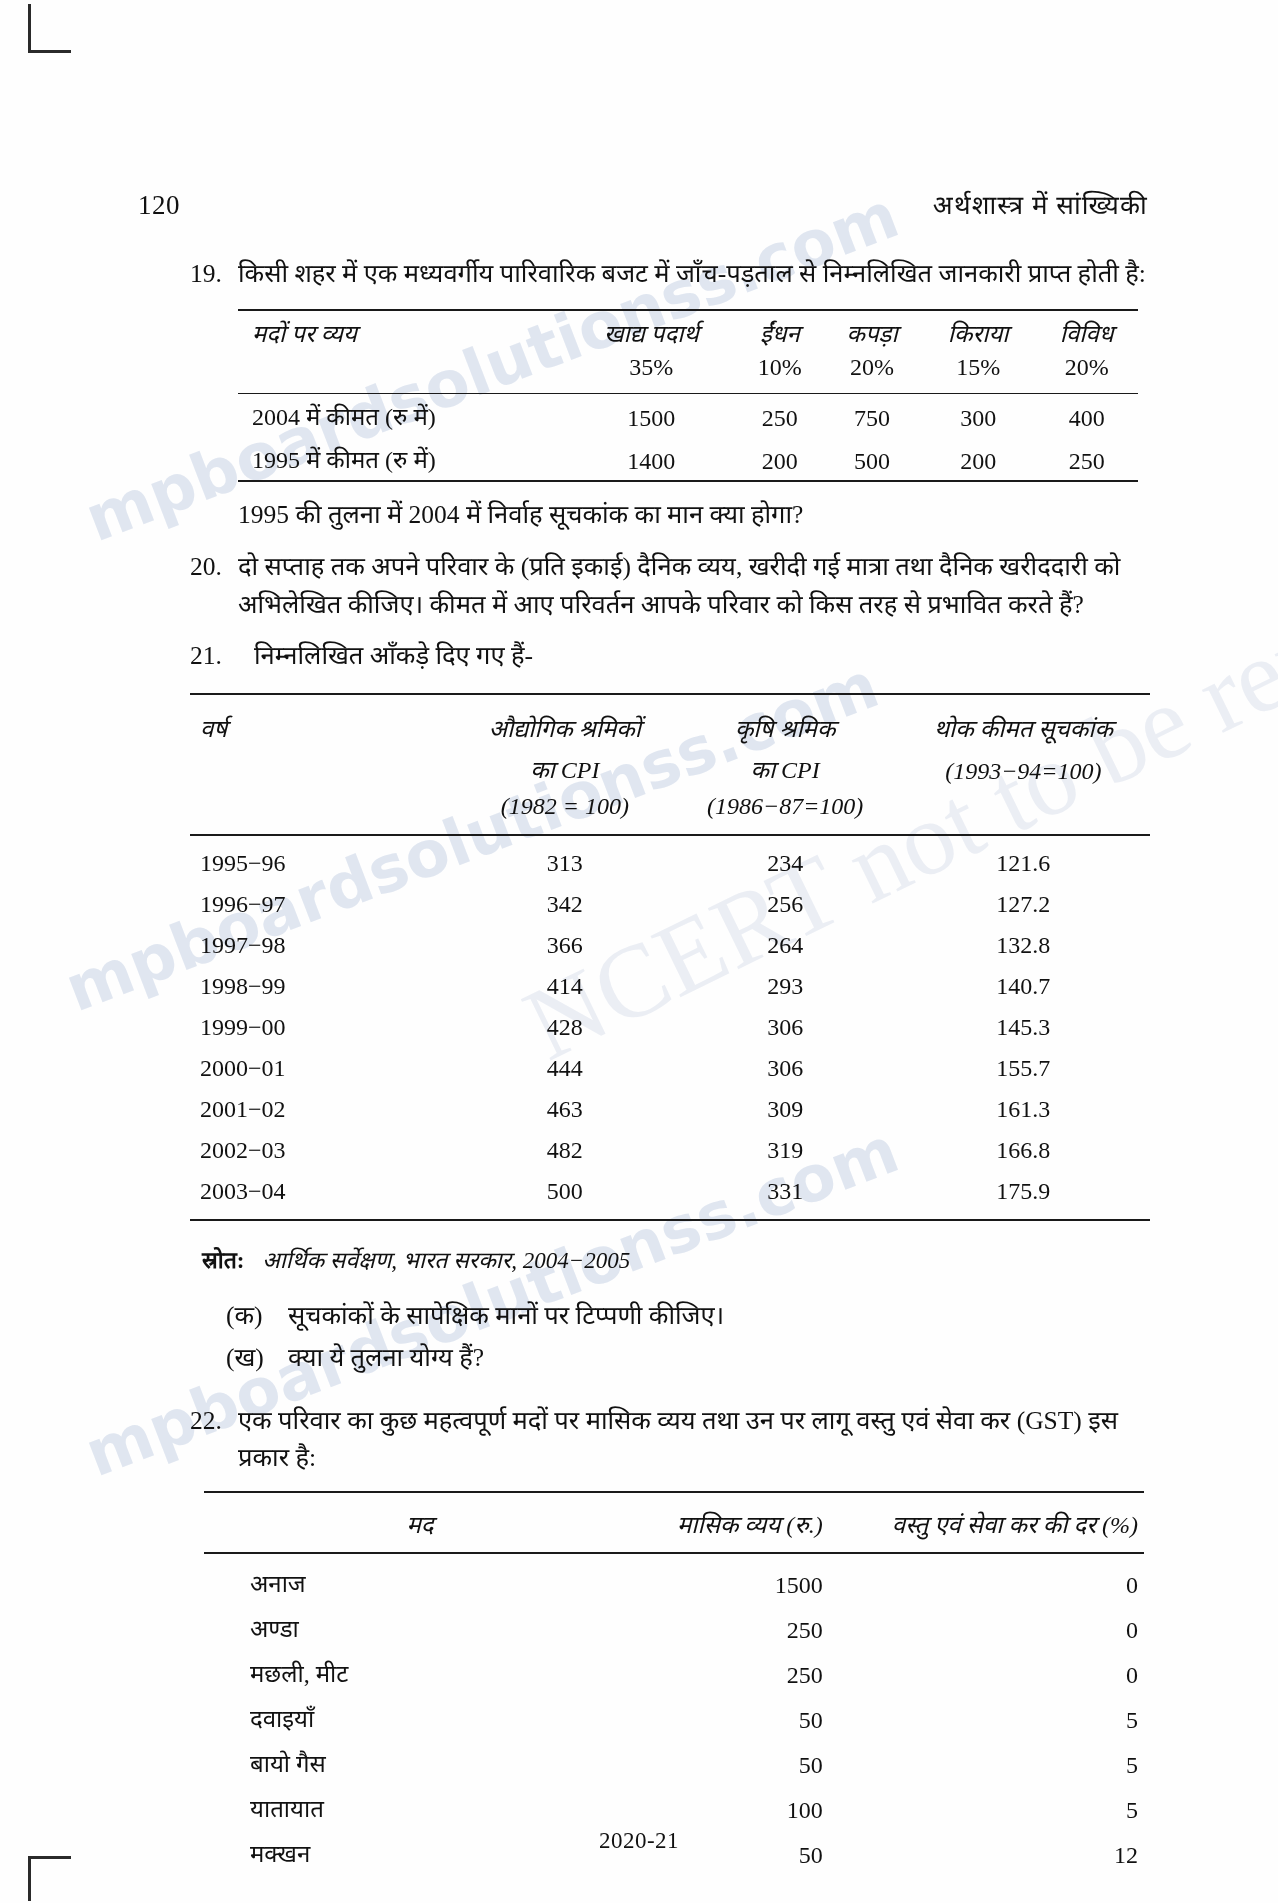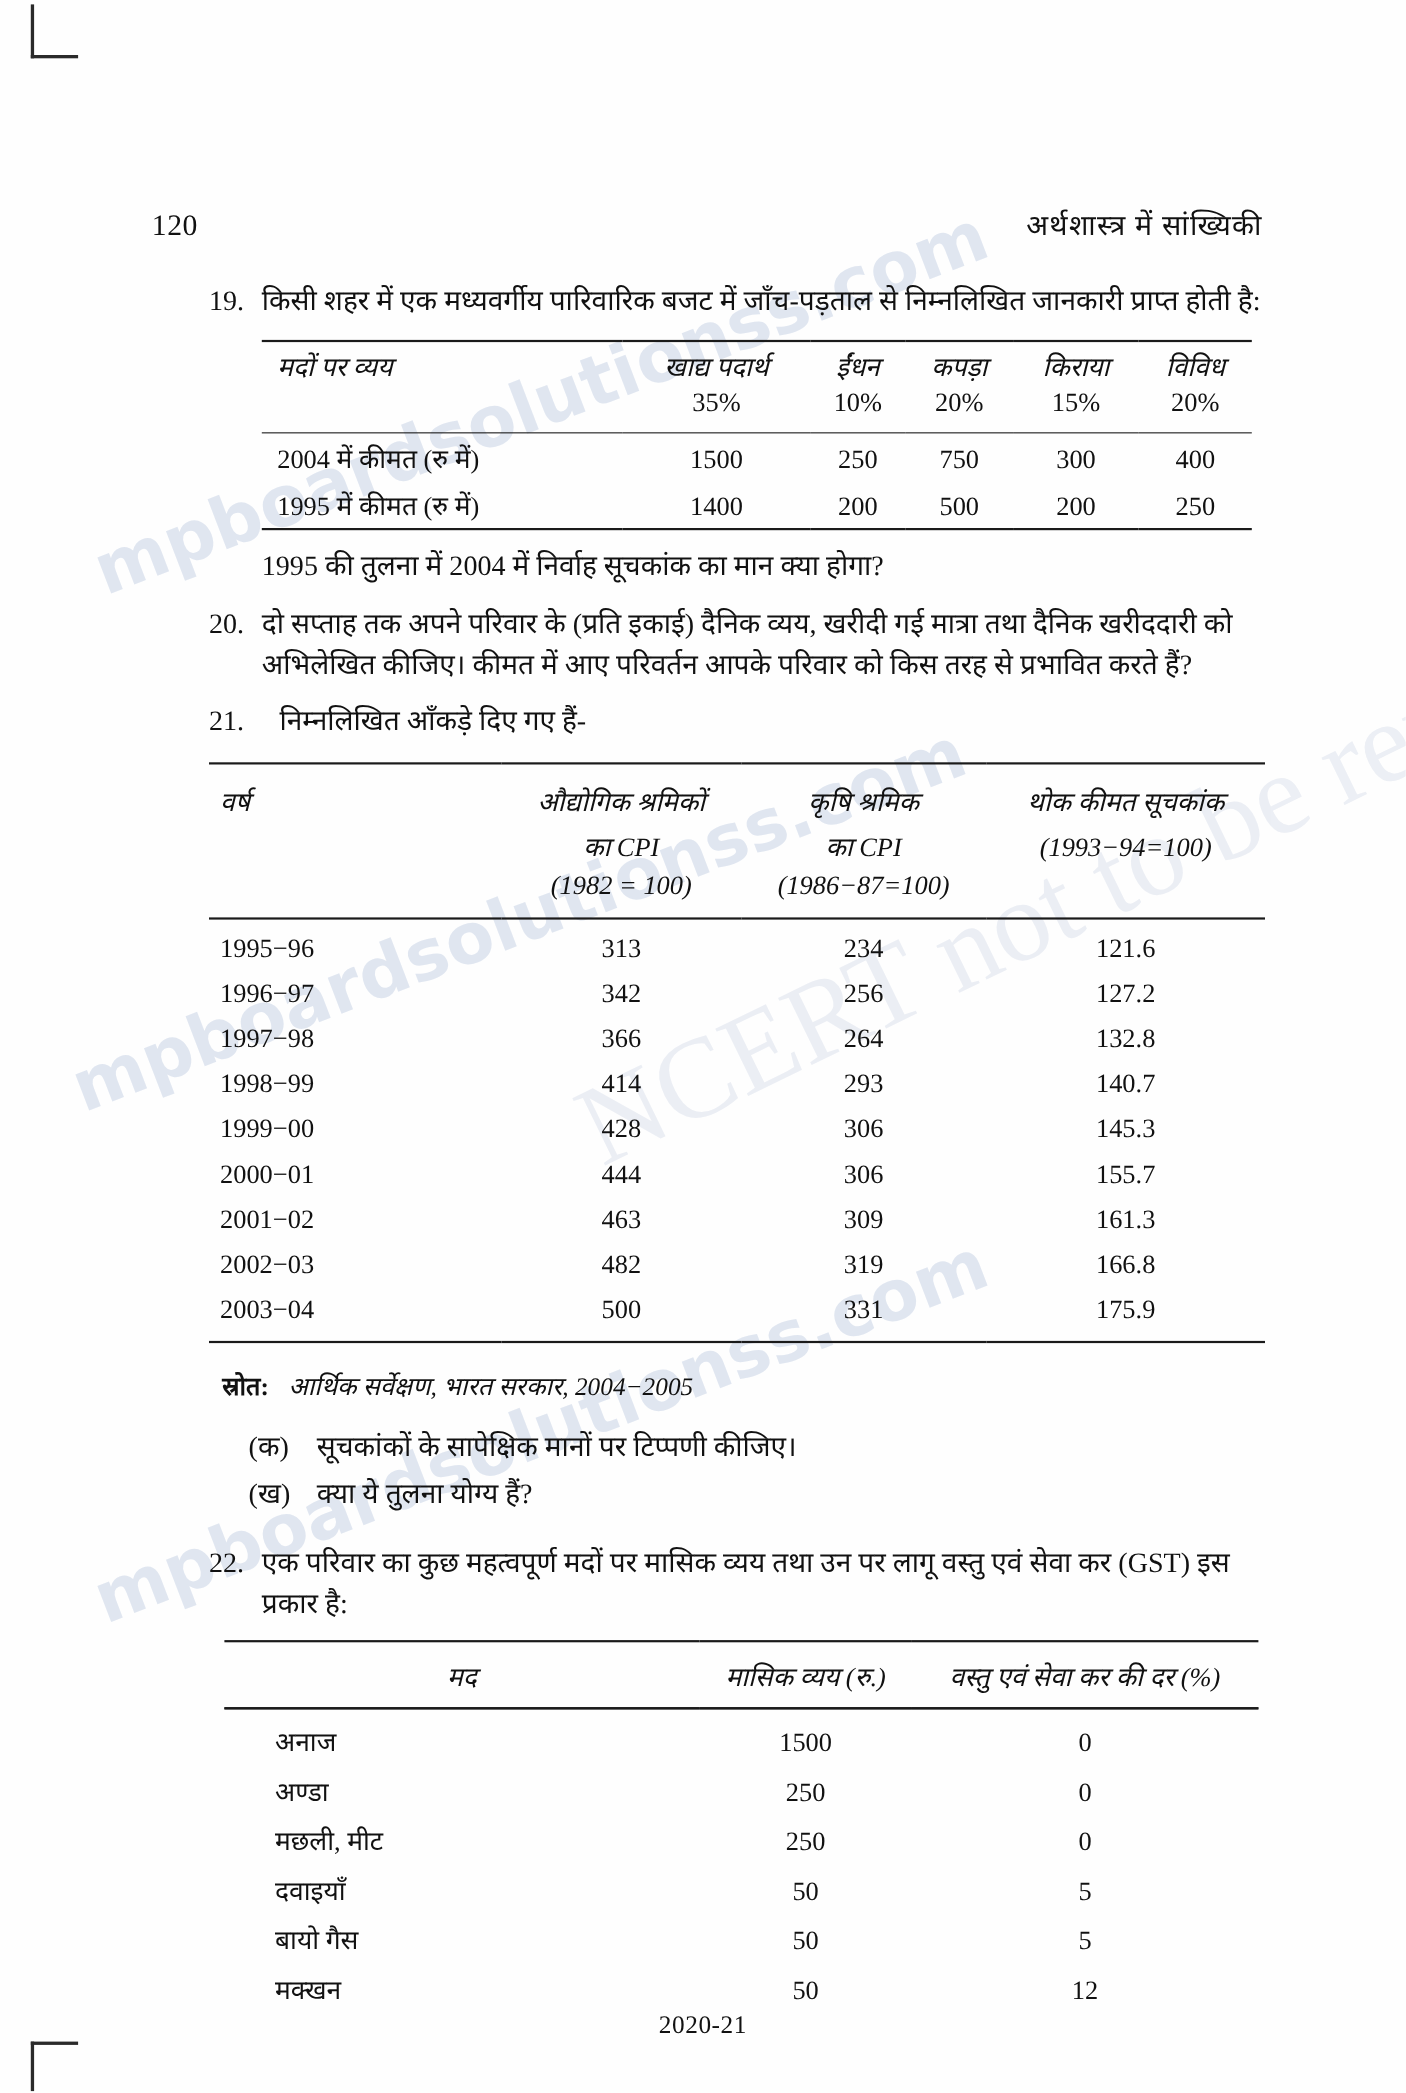--- a/index.html
+++ b/index.html
@@ -174,21 +174,21 @@
 
   
   .tbl3 {
     margin: 14px 0 0 14px;
     width: 940px;
   }
   .tbl3 th, .tbl3 td {
     font-weight: normal;
     font-size: 24px;
     padding: 6px 6px;
-    text-align: center;
+    text-align: right;
     vertical-align: bottom;
   }
   .tbl3 thead th { font-style: italic; }
   .tbl3 .head-top th { border-top: 2.8px solid #1a1a1a; padding-top: 14px; }
   .tbl3 .head-bot th { border-bottom: 2.4px solid #1a1a1a; padding-bottom: 12px; }
   .tbl3 td.item { text-align: left; padding-left: 46px; width: 380px; }
   .tbl3 th.item { text-align: center; }
   .tbl3 tbody tr:first-child td { padding-top: 12px; }
 
   .footer {
@@ -409,20 +409,25 @@
           <td class="item">दवाइयाँ</td>
           <td>50</td>
           <td>5</td>
         </tr>
         <tr>
           <td class="item">बायो गैस</td>
           <td>50</td>
           <td>5</td>
         </tr>
         <tr>
+          <td class="item">यातायात</td>
+          <td>100</td>
+          <td>5</td>
+        </tr>
+        <tr>
           <td class="item">मक्खन</td>
           <td>50</td>
           <td>12</td>
         </tr>
       </tbody>
     </table>
 
   </div>
 
   <div class="footer">2020-21</div>

